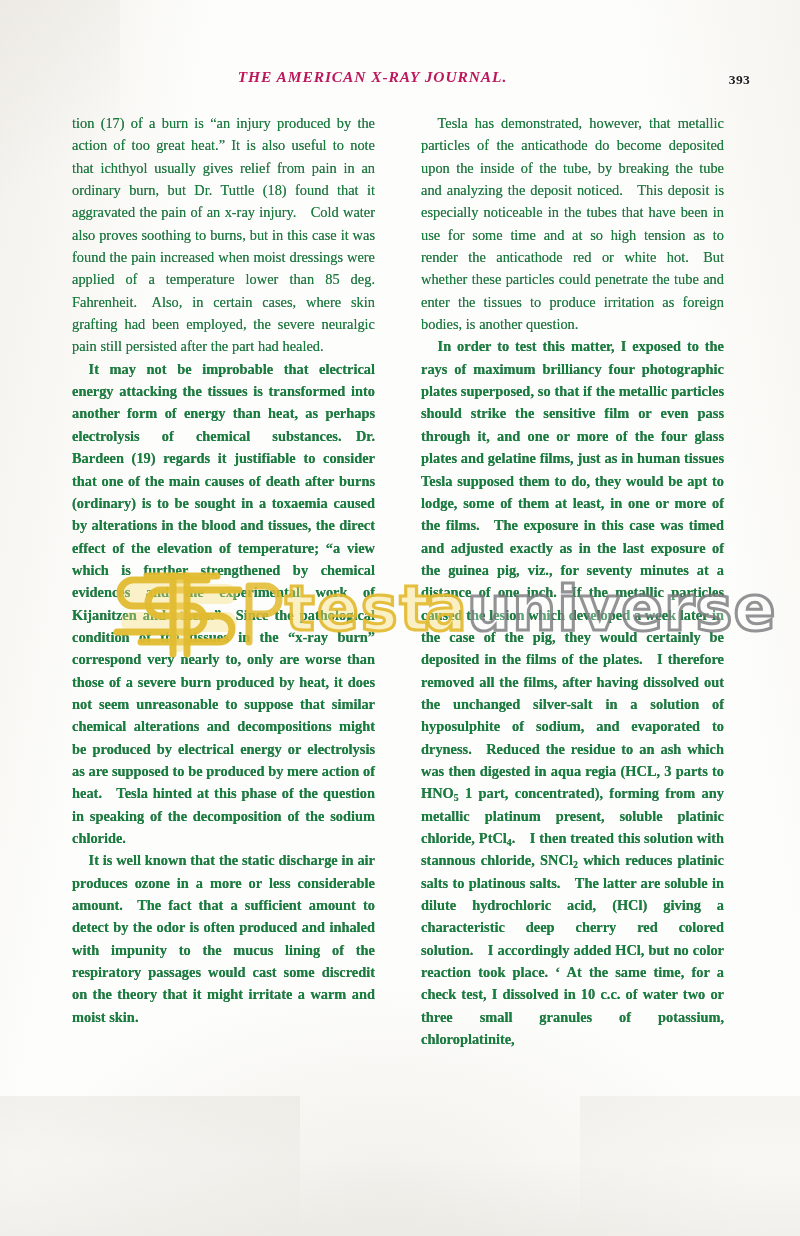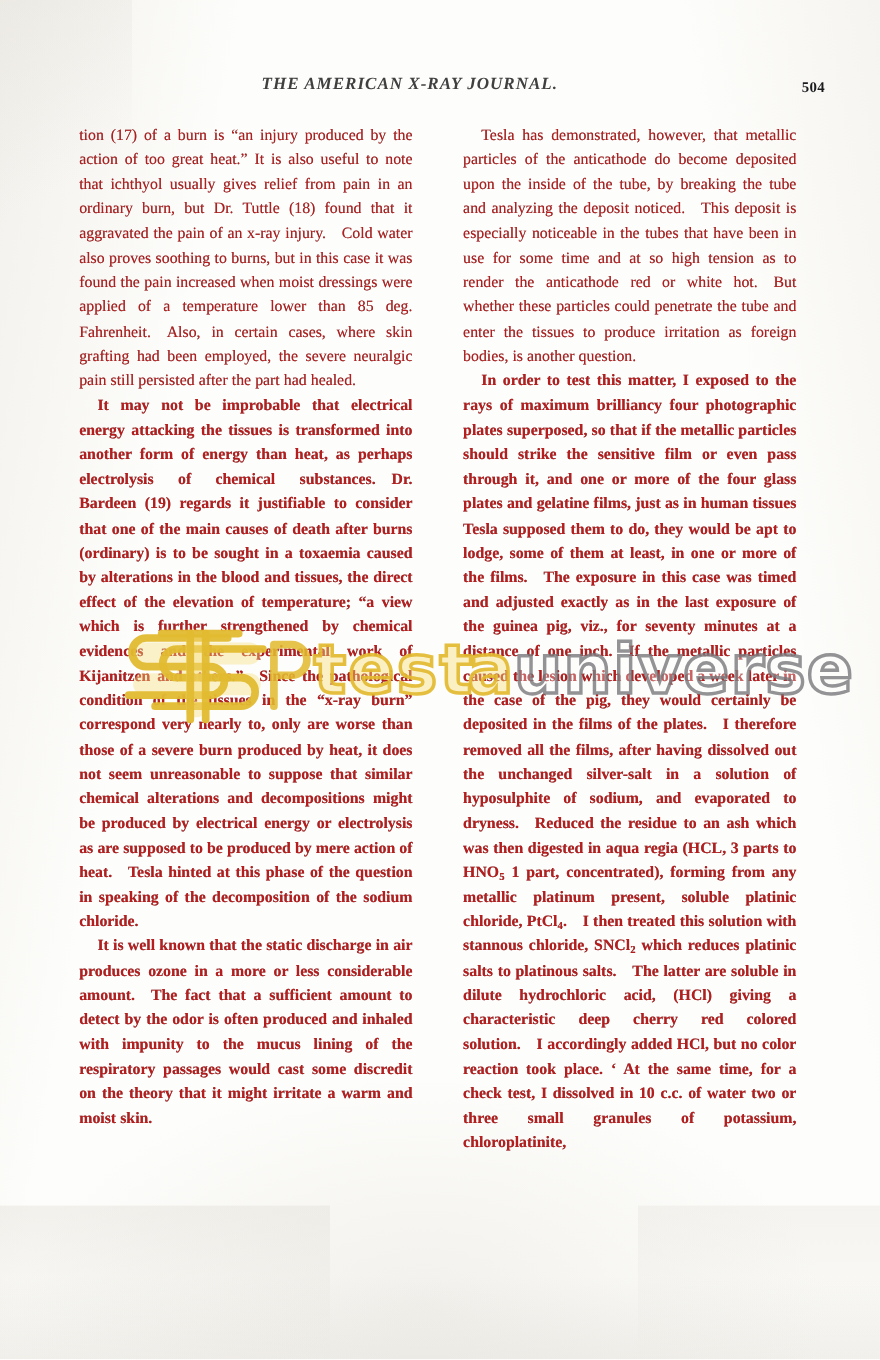--- a/index.html
+++ b/index.html
@@ -63,21 +63,21 @@
     position: absolute;
     left: 0;
     top: 0;
     width: 625px;
     text-align: center;
     font-family: "Liberation Serif", "DejaVu Serif", serif;
     font-style: italic;
     font-weight: bold;
     font-size: 15.5px;
     letter-spacing: .9px;
-    color: #404040;
+    color: #be185d;
     white-space: nowrap;
   }
   #page-number {
     position: absolute;
     right: 0;
     top: 4px;
     font-size: 13.5px;
     font-weight: bold;
     color: #1b1b1e;
     letter-spacing: .3px;
@@ -92,21 +92,21 @@
     display: flex;
     justify-content: space-between;
   }
   .column {
     width: 303px;
   }
   .column p {
     margin: 0;
     font-size: 14.4px;
     line-height: 22.35px;
-    color: #b91c1c;
+    color: #15803d;
     text-align: justify;
     text-align-last: left;
     text-justify: inter-word;
     hyphens: none;
     word-spacing: .1px;
     font-weight: 500;
   }
   .column p + p {
     text-indent: 0;
     font-weight: bold;
@@ -180,21 +180,21 @@
 <div id="page">
 
   <div class="scan-tone" id="tone-main"></div>
   <div class="scan-tone" id="tone-topleft"></div>
   <div class="scan-tone" id="tone-seam-left"></div>
   <div class="scan-tone" id="tone-seam-right"></div>
   <div class="scan-tone" id="tone-bottom"></div>
 
   <div id="running-head">
     <div id="journal-title">THE AMERICAN X-RAY JOURNAL.</div>
-    <div id="page-number">504</div>
+    <div id="page-number">393</div>
   </div>
 
   <div id="columns">
 
     <div class="column">
       <p>tion (17) of a burn is “an injury pro­duced by the action of too great heat.” It is also useful to note that ichthyol usually gives relief from pain in an ordi­nary burn, but Dr. Tuttle (18) found that it aggravated the pain of an x-ray injury. Cold water also proves soothing to burns, but in this case it was found the pain increased when moist dressings were applied of a temperature lower than 85 deg. Fahrenheit. Also, in cer­tain cases, where skin grafting had been employed, the severe neuralgic pain still persisted after the part had healed.</p>
       <p class="indent">It may not be improbable that electri­cal energy attacking the tissues is trans­formed into another form of energy than heat, as perhaps electrolysis of chemical substances. Dr. Bardeen (19) regards it justifiable to consider that one of the main causes of death after burns (ordi­nary) is to be sought in a toxaemia caus­ed by alterations in the blood and tissues, the direct effect of the elevation of tem­perature; “a view which is further strengthened by chemical evidences and the experimental work of Kijanitzen and others.” Since the pathological condi­tion of the tissues in the “x-ray burn” correspond very nearly to, only are worse than those of a severe burn produced by heat, it does not seem unreasonable to suppose that similar chemical altera­tions and decompositions might be pro­duced by electrical energy or electroly­sis as are supposed to be produced by mere action of heat. Tesla hinted at this phase of the question in speaking of the decomposition of the sodium chlo­ride.</p>
       <p class="indent">It is well known that the static dis­charge in air produces ozone in a more or less considerable amount. The fact that a sufficient amount to detect by the odor is often produced and inhaled with impunity to the mucus lining of the re­spiratory passages would cast some dis­credit on the theory that it might irritate a warm and moist skin.</p>
     </div>
 

